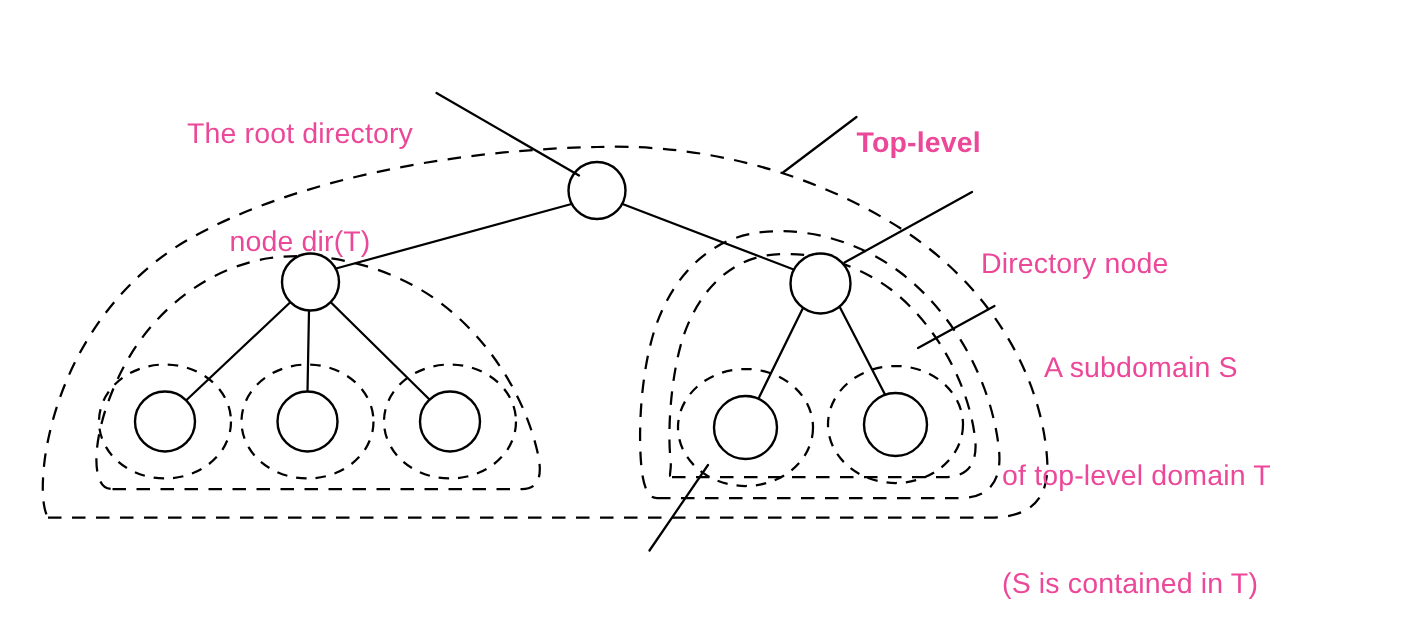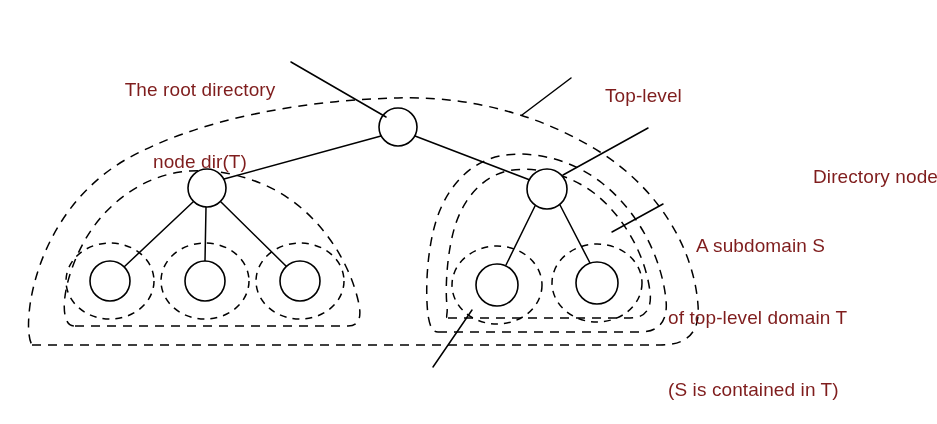--- a/index.html
+++ b/index.html
@@ -51,21 +51,21 @@
     stroke-linecap: butt;
   }
   .boundary-leaf {
     fill: none;
     stroke: #000000;
     stroke-width: 1.5;
     stroke-dasharray: 7 6;
   }
   .caption-text {
     position: absolute;
-    color: #7f1d1d;
+    color: #ec4899;
     font-family: "Liberation Sans", sans-serif;
     font-size: 19px;
     line-height: 24px;
     white-space: pre;
     letter-spacing: 0.1px;
   }
   .ta-center { text-align: center; }
   .ta-left   { text-align: left; }
 </style>
 </head>
@@ -147,25 +147,25 @@
     <line class="leader" x1="663" y1="204" x2="612" y2="232"></line>
 
     <line class="leader" x1="433" y1="367" x2="472" y2="310"></line>
   </svg>
 
   <div class="caption-text ta-center" style="left: 100px; top: 30px; width: 200px;">
     <div>The root directory</div>
     <div>node dir(T)</div>
   </div>
 
-  <div class="caption-text ta-left" style="left: 605px; top: 36px; width: 160px;">
+  <div class="caption-text ta-left" style="left: 571px; top: 36px; width: 160px; font-weight: bold;">
     <div>Top-level</div>
   </div>
 
-  <div class="caption-text ta-left" style="left: 678px; top: 117px; width: 260px; text-align: right;">
+  <div class="caption-text ta-left" style="left: 654px; top: 117px; width: 260px;">
     <div>Directory node</div>
   </div>
 
   <div class="caption-text ta-left" style="left: 696px; top: 186px; width: 250px;">
     <div>A subdomain S</div>
     <div style="margin-left:-28px;">of top-level domain T</div>
     <div style="margin-left:-28px;">(S is contained in T)</div>
   </div>
 
   <div class="caption-text ta-center" style="left: 190px; top: 376px; width: 340px;">

